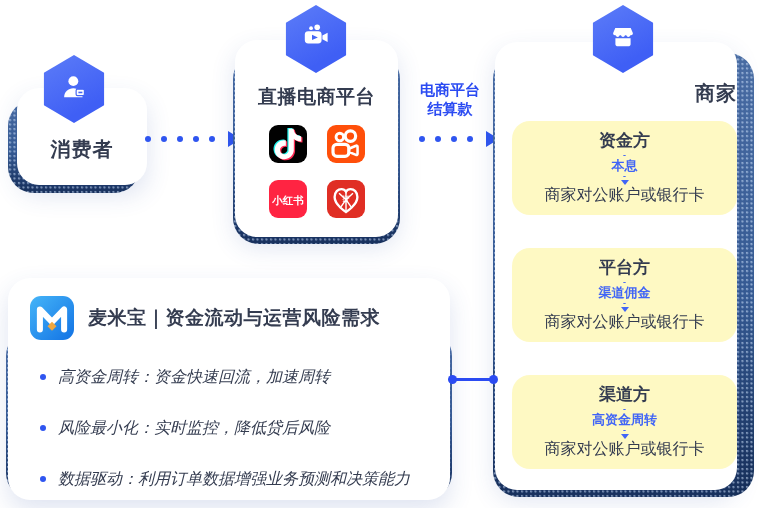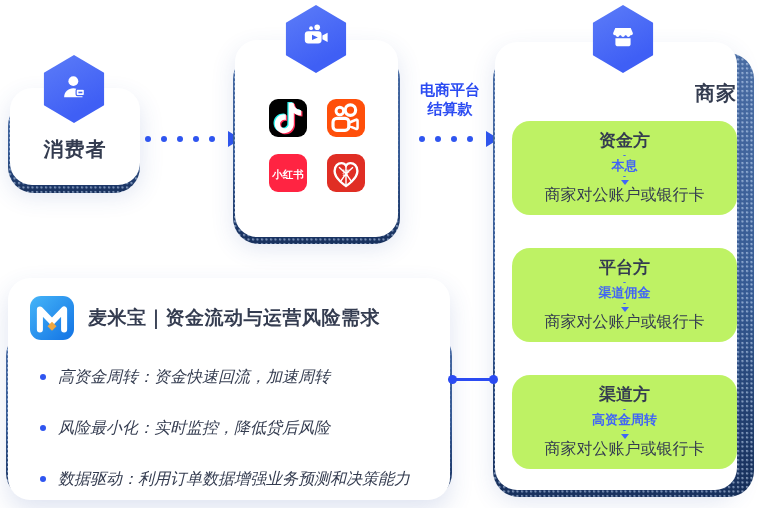--- a/index.html
+++ b/index.html
@@ -17,21 +17,21 @@
         box-shadow:0 10px 24px rgba(55,85,170,.16);}
 
   
   .hex{position:absolute;width:64px;height:68px;
        clip-path:polygon(50% 0%,97% 26%,97% 74%,50% 100%,3% 74%,3% 26%);
        background:linear-gradient(150deg,#5d7df8 0%,#3f5ff5 75%);
        display:flex;align-items:center;justify-content:center;}
   .hex svg{width:32px;height:32px;}
 
   
-  .consumer-card{left:2px;top:33px;width:130px;height:97px;
+  .consumer-card{left:9px;top:33px;width:130px;height:97px;
        display:flex;align-items:center;justify-content:center;padding-top:26px;box-sizing:border-box;}
   .consumer-label{font-size:20px;font-weight:600;letter-spacing:1px;}
 
   
   .dots{position:absolute;display:flex;align-items:center;gap:10px;}
   .dot6{width:6px;height:6px;border-radius:50%;background:#2F55F0;}
   .ahead{width:0;height:0;border-left:13px solid #2F55F0;
          border-top:8px solid transparent;border-bottom:8px solid transparent;margin-left:3px;}
   .flow-label{position:absolute;width:90px;text-align:center;font-size:15px;line-height:19px;
          font-weight:700;color:#2B4BF2;}
@@ -45,21 +45,21 @@
   .tile svg{width:38px;height:38px;display:block;}
   .tile-douyin{background:#010101;}
   .tile-kuaishou{background:#FF4F0A;}
   .tile-xhs{background:#FF2442;}
   .tile-pdd{background:#E02E24;}
 
   
   .merchant-card{left:2px;top:37px;width:242px;height:448px;
        display:flex;flex-direction:column;align-items:flex-end;box-sizing:border-box;padding-top:38px;}
   .merchant-title{font-size:20px;font-weight:600;letter-spacing:1px;}
-  .party-card{width:225px;height:94px;background:#bef264;border-radius:18px;
+  .party-card{width:225px;height:94px;background:#fef9c3;border-radius:18px;
        display:flex;flex-direction:column;align-items:center;justify-content:center;
        box-sizing:border-box;padding:8px 6px 9px;}
   .party-card + .party-card{margin-top:33px;}
   .party-stack{margin-top:14px;display:flex;flex-direction:column;align-items:center;}
   .party-title{font-size:17px;font-weight:600;}
   .mini-dot{width:3px;height:3px;border-radius:50%;background:#4165F6;margin:3px 0 2px;}
   .fee-label{font-size:13px;font-weight:600;color:#4165F6;line-height:15px;}
   .mini-tri{width:0;height:0;border-left:4px solid transparent;border-right:4px solid transparent;
        border-top:5px solid #4165F6;margin-top:1px;}
   .party-account{font-size:16px;margin-top:0;}
@@ -107,20 +107,21 @@
     <span class="dot6"></span>
     <span class="dot6"></span>
     <span class="dot6"></span>
     <span class="dot6"></span>
     <span class="ahead"></span>
   </div>
 
   <div class="group" style="left:235px;top:5px;width:163px;height:242px;">
     <div class="card-back" style="left:-2px;right:-2px;top:48px;bottom:3px;"></div>
     <div class="card platform-card">
+      <span class="platform-title">直播电商平台</span>
       <div class="app-grid">
         <div class="tile tile-douyin">
           <span>
             <svg viewBox="-3 -3 30 30">
               <g transform="translate(-1,-0.6)">
                   <path fill="#25F4EE" d="M12.53.02c1.31-.02 2.61-.01 3.91-.02.08 1.53.63 3.09 1.75 4.17 1.12 1.11 2.7 1.62 4.24 1.79v4.03c-1.44-.05-2.89-.35-4.2-.97-.57-.26-1.1-.59-1.62-.93-.01 2.92.01 5.84-.02 8.75-.08 1.4-.54 2.79-1.35 3.94-1.31 1.92-3.58 3.17-5.91 3.21-1.43.08-2.86-.31-4.08-1.03-2.02-1.19-3.44-3.37-3.65-5.71-.02-.5-.03-1-.01-1.49.18-1.9 1.12-3.72 2.58-4.96 1.66-1.44 3.98-2.13 6.15-1.72.02 1.48-.04 2.96-.04 4.44-.99-.32-2.15-.23-3.02.37-.63.41-1.11 1.04-1.36 1.75-.21.51-.15 1.07-.14 1.61.24 1.64 1.82 3.02 3.5 2.87 1.12-.01 2.19-.66 2.77-1.61.19-.33.4-.67.41-1.06.1-1.79.06-3.57.07-5.36.01-4.03-.01-8.05.02-12.07z"></path>
                 </g>
               <g transform="translate(1,0.8)">
                   <path fill="#FE2C55" d="M12.53.02c1.31-.02 2.61-.01 3.91-.02.08 1.53.63 3.09 1.75 4.17 1.12 1.11 2.7 1.62 4.24 1.79v4.03c-1.44-.05-2.89-.35-4.2-.97-.57-.26-1.1-.59-1.62-.93-.01 2.92.01 5.84-.02 8.75-.08 1.4-.54 2.79-1.35 3.94-1.31 1.92-3.58 3.17-5.91 3.21-1.43.08-2.86-.31-4.08-1.03-2.02-1.19-3.44-3.37-3.65-5.71-.02-.5-.03-1-.01-1.49.18-1.9 1.12-3.72 2.58-4.96 1.66-1.44 3.98-2.13 6.15-1.72.02 1.48-.04 2.96-.04 4.44-.99-.32-2.15-.23-3.02.37-.63.41-1.11 1.04-1.36 1.75-.21.51-.15 1.07-.14 1.61.24 1.64 1.82 3.02 3.5 2.87 1.12-.01 2.19-.66 2.77-1.61.19-.33.4-.67.41-1.06.1-1.79.06-3.57.07-5.36.01-4.03-.01-8.05.02-12.07z"></path>
                 </g>

